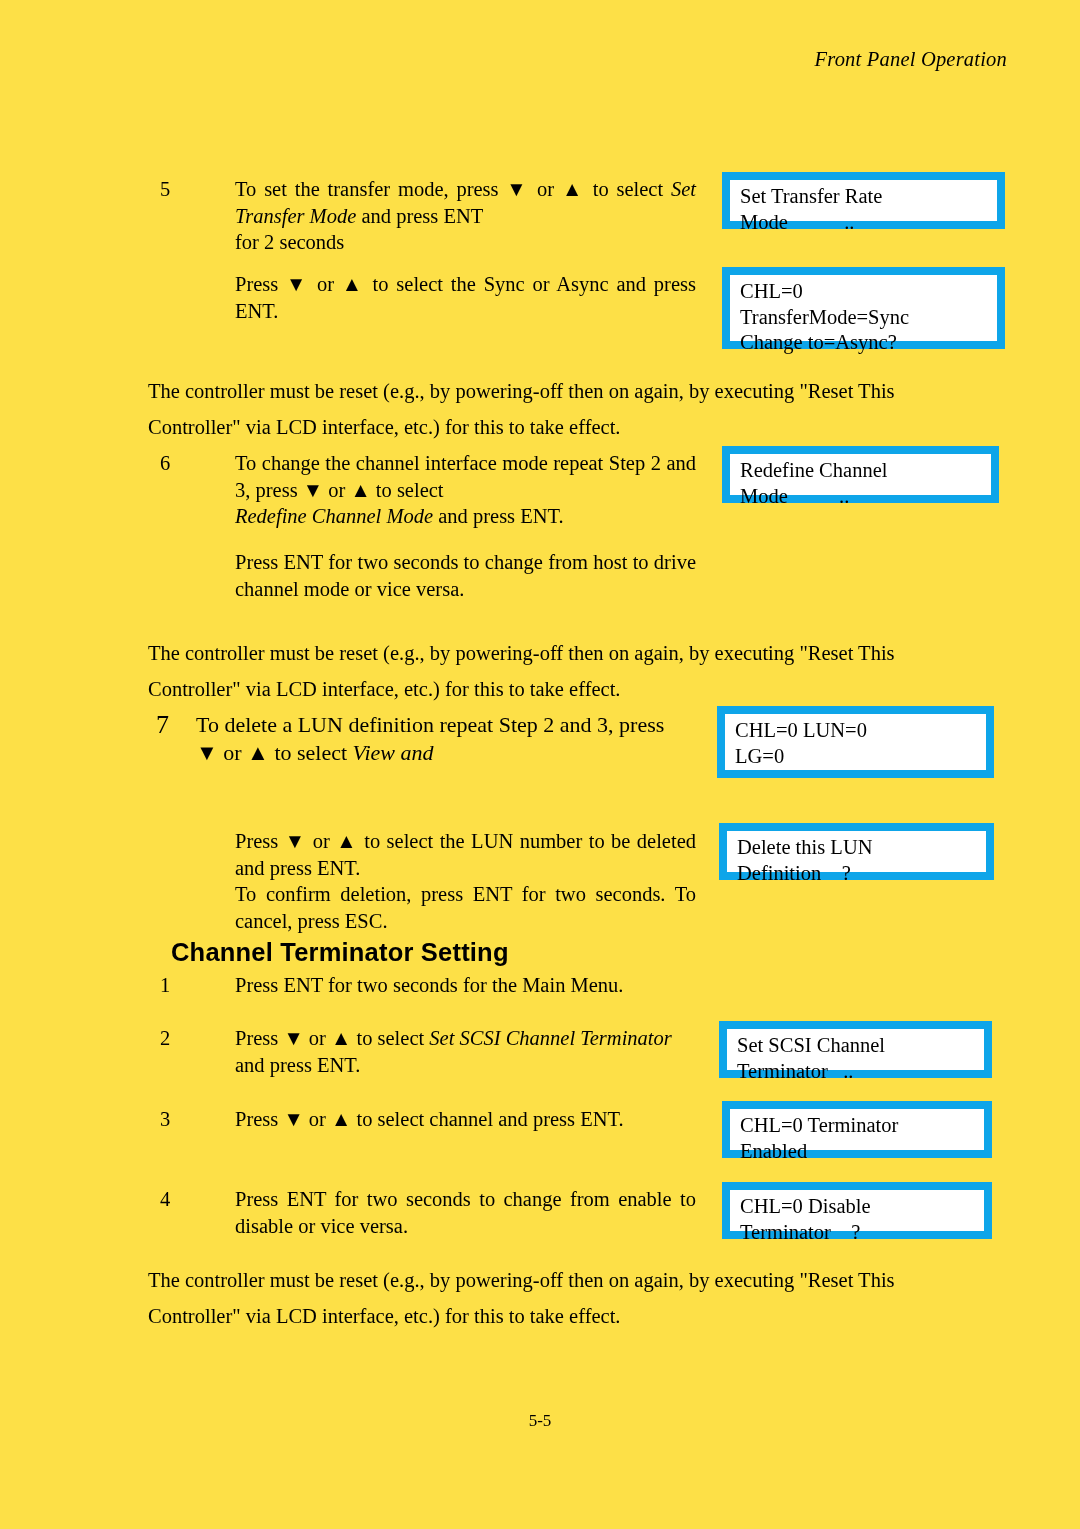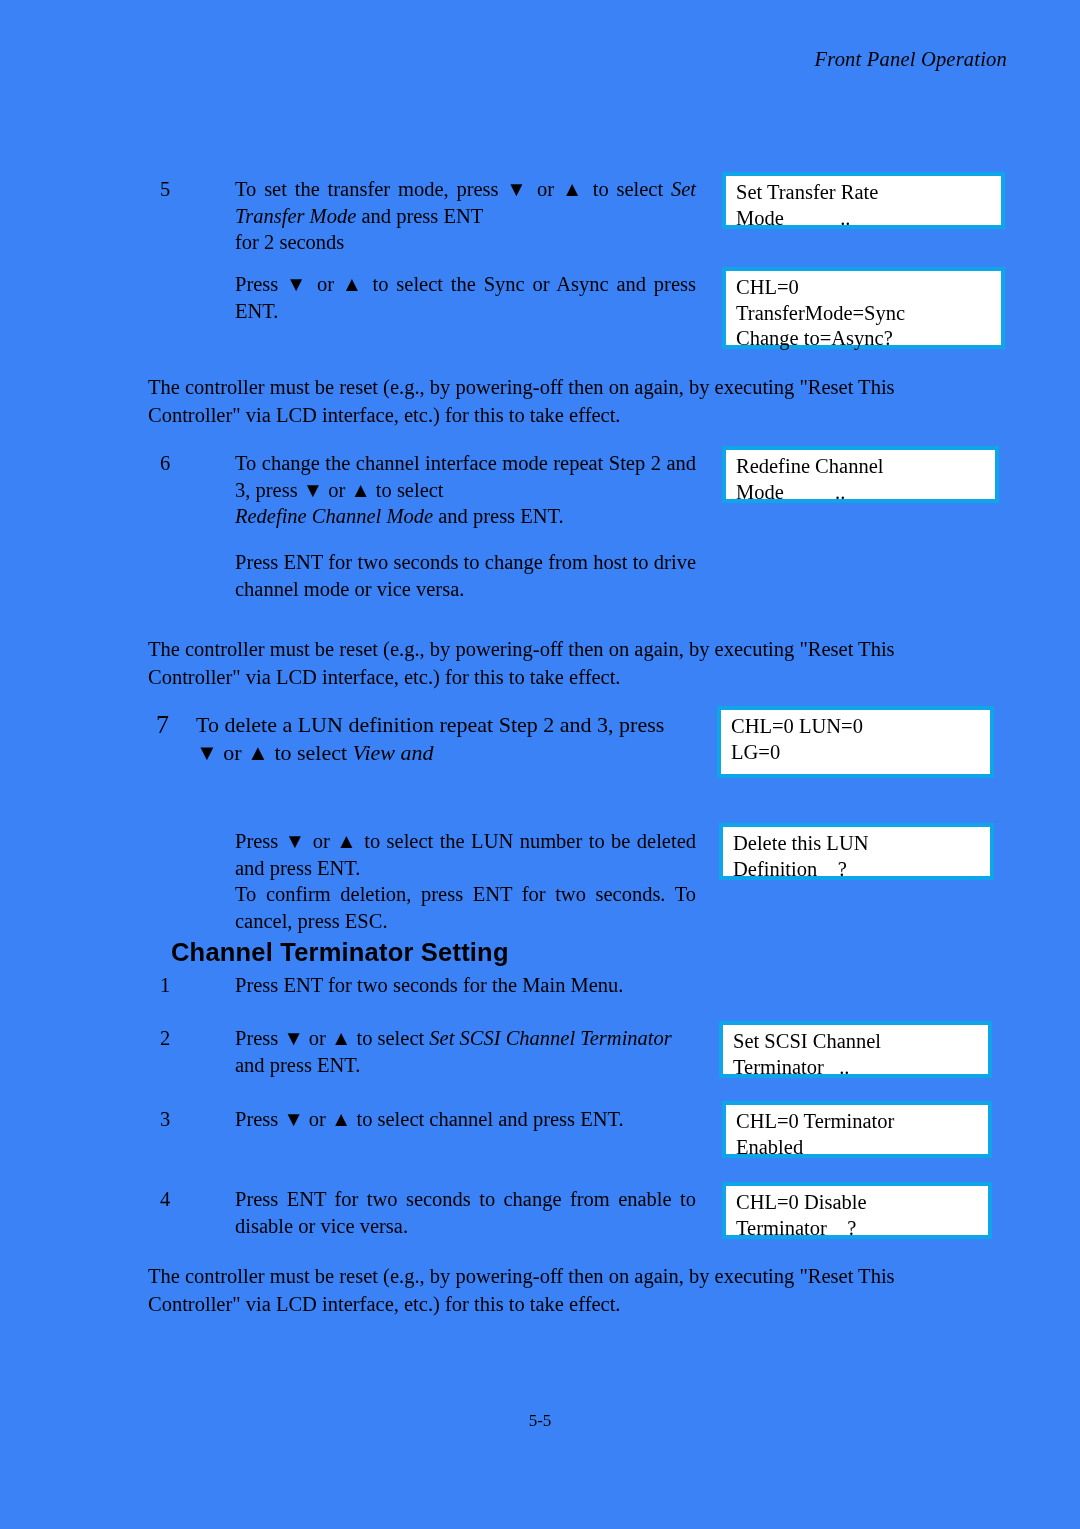--- a/index.html
+++ b/index.html
@@ -4,21 +4,21 @@
 <style>
   html, body {
     margin: 0;
     padding: 0;
     background: #ffffff;
   }
   .page {
     position: relative;
     width: 1080px;
     height: 1529px;
-    background: #3b82f6;
+    background: #fde047;
     font-family: "Liberation Serif", "DejaVu Serif", serif;
     color: #000000;
     overflow: hidden;
   }
 
   
   .running-header {
     position: absolute;
     left: 0;
     top: 48px;
@@ -49,39 +49,39 @@
     text-align: justify;
     text-align-last: left;
   }
   .it { font-style: italic; }
 
   .note {
     position: absolute;
     left: 148px;
     width: 762px;
     font-size: 20.5px;
-    line-height: 28px;
+    line-height: 36px;
     text-align: left;
   }
 
   
   .section-heading {
     position: absolute;
     font-family: "Liberation Sans", "DejaVu Sans", sans-serif;
     font-weight: bold;
     font-size: 25.5px;
     letter-spacing: 0.2px;
   }
 
   
   .lcd {
     position: absolute;
     box-sizing: border-box;
     background: #ffffff;
-    border: 4px solid #0ea5e9;
+    border: 8px solid #0ea5e9;
     font-size: 20.5px;
     line-height: 25.5px;
     padding: 4px 0 4px 10px;
   }
   .lcd .line {
     white-space: pre;
   }
 
   
   .folio {

